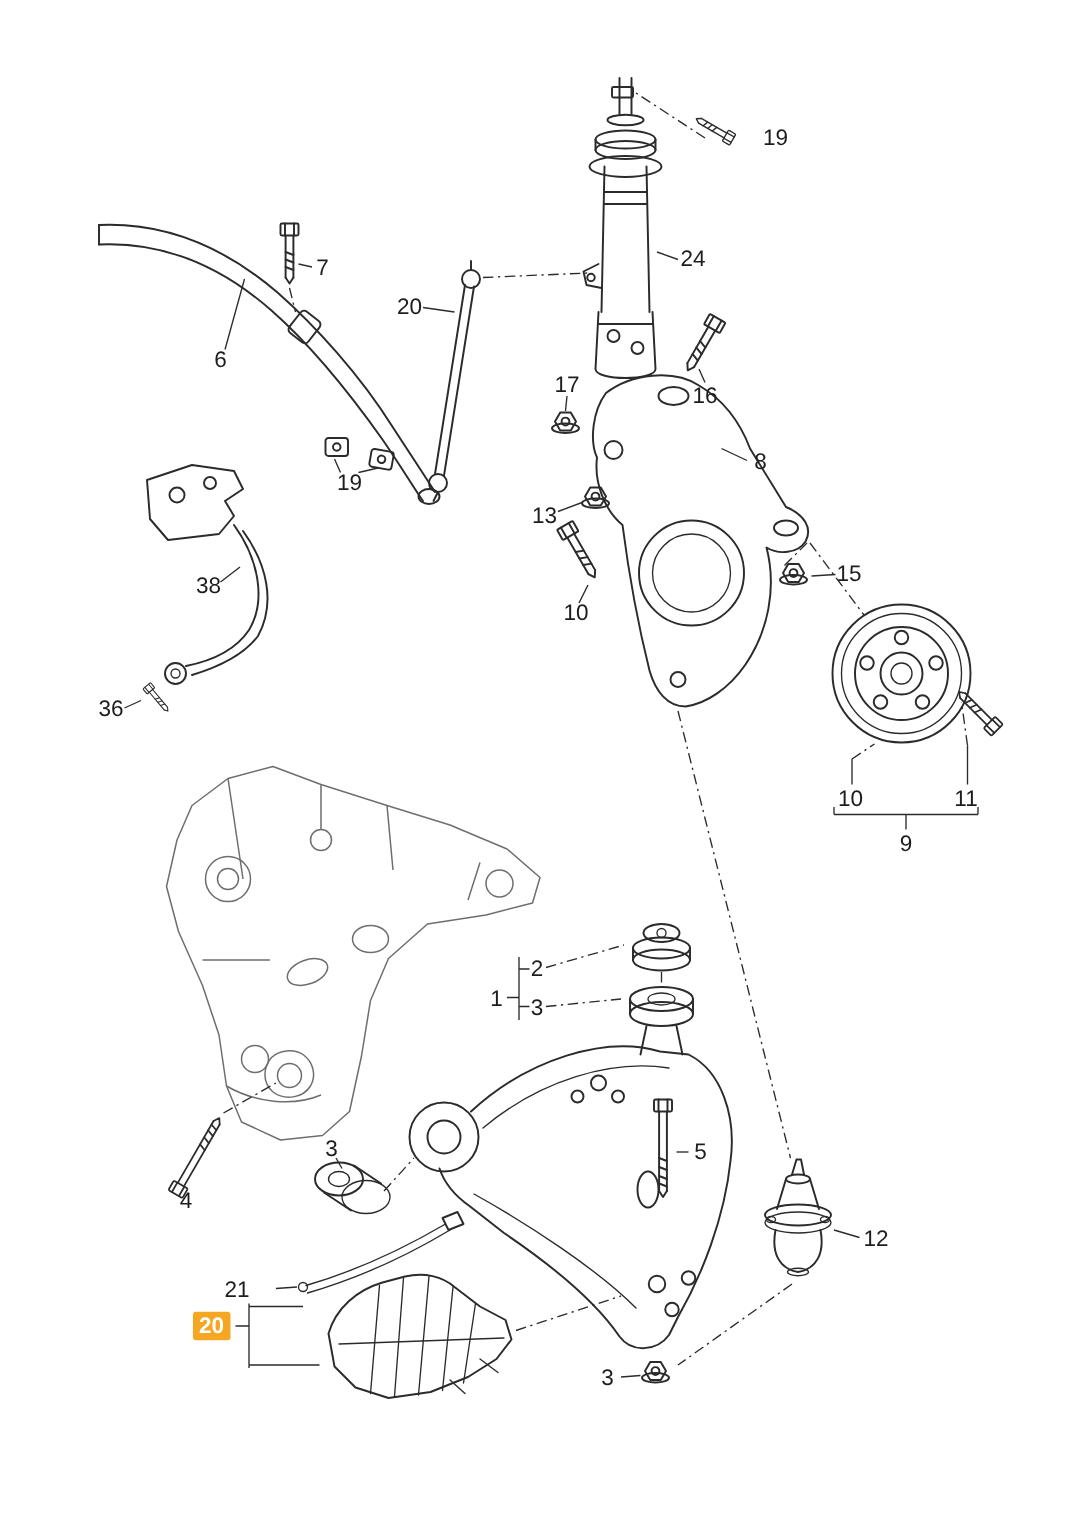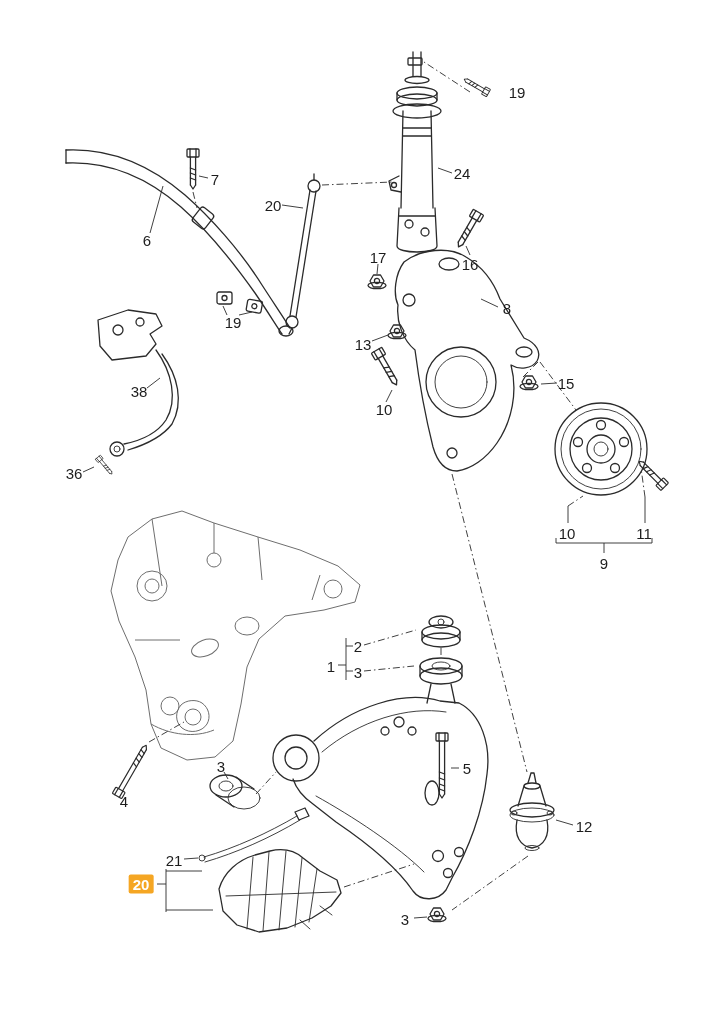--- a/index.html
+++ b/index.html
@@ -312,17 +312,17 @@
 <span class="callout" style="left:567px;top:533px">10</span>
 <span class="callout" style="left:644px;top:533px">11</span>
 <span class="callout" style="left:604px;top:563px">9</span>
 <span class="callout" style="left:358px;top:646px">2</span>
 <span class="callout" style="left:331px;top:666px">1</span>
 <span class="callout" style="left:358px;top:672px">3</span>
 <span class="callout" style="left:467px;top:768px">5</span>
 <span class="callout" style="left:221px;top:766px">3</span>
 <span class="callout" style="left:124px;top:801px">4</span>
 <span class="callout" style="left:584px;top:826px">12</span>
-<span class="callout" style="left:174px;top:860px">21</span>
+<span class="callout" style="left:158px;top:860px">21</span>
 <span class="callout highlight" style="left:141px;top:884px">20</span>
 <span class="callout" style="left:405px;top:919px">3</span>
 
 </div>
 
 </body></html>

